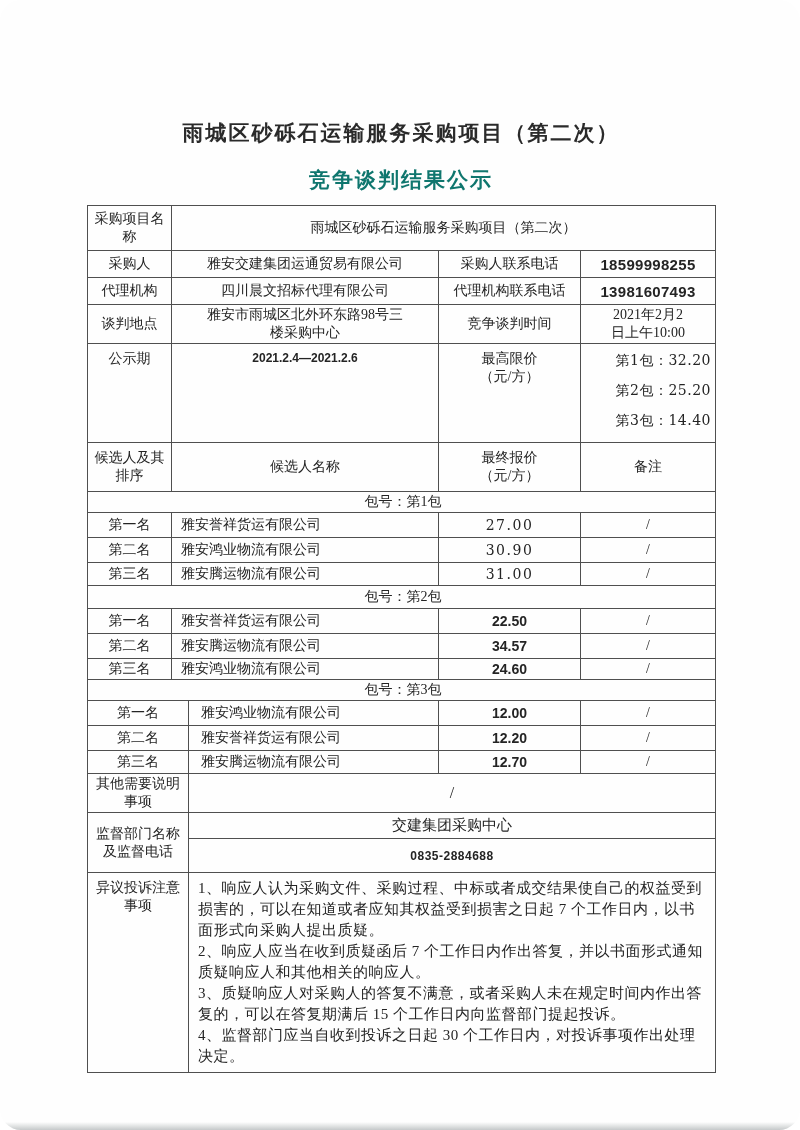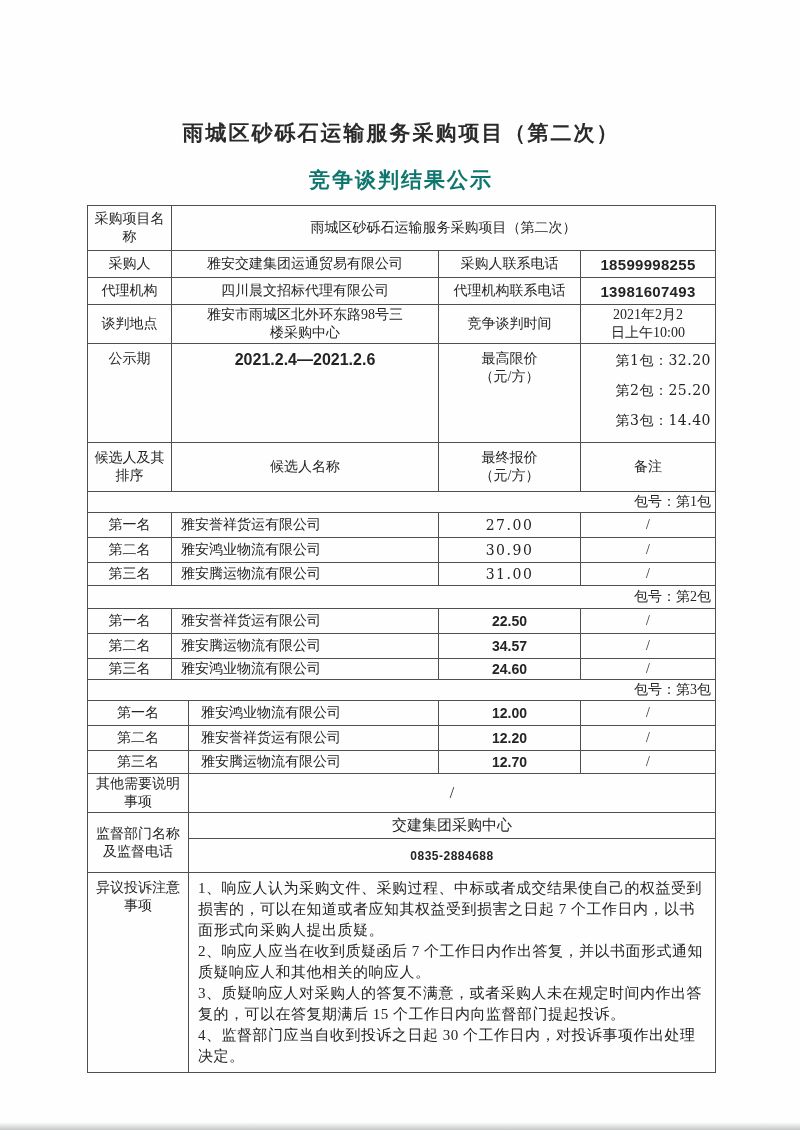--- a/index.html
+++ b/index.html
@@ -1,20 +1,21 @@
 <!DOCTYPE html>
 <html><head>
 <meta charset="utf-8">
 <style>
   html,body { margin:0; padding:0; background:#ffffff; }
   .page {
     position:relative; width:800px; height:1130px; margin:0 auto;
     background:#fefefe; overflow:hidden;
     font-family:"Liberation Serif","DejaVu Serif",serif;
     color:#222;
+    border-radius:21px;
   }
   .content { padding-top:119px; }
   .doc-title {
     width:628px; margin:0 0 0 87px; text-align:center;
     font-size:21px; font-weight:600; letter-spacing:2px; color:#2a2a2a;
   }
   .doc-subtitle {
     width:628px; margin:19px 0 0 87px; text-align:center;
     font-size:21px; font-weight:600; letter-spacing:2px; color:#0f766e;
   }
@@ -25,26 +26,26 @@
   td {
     border:1px solid #4f4f4f; font-size:14px; color:#242424;
     text-align:center; vertical-align:middle; padding:1px 4px; overflow:hidden;
   }
   .preline { white-space:pre-line; }
   .h44 td{height:42px} .h26 td{height:24px} .h38 td{height:36px}
   .h88 td{height:86px} .h48 td{height:46px} .h20 td{height:18px}
   .h24 td{height:22px} .h22 td{height:20px} .h36 td{height:34px}
   .h25 td{height:23px} .h33 td{height:31px} .h190 td{height:188px}
   .valtop td { vertical-align:top; }
-  .bar-cell { text-align:right; padding-left:7px; }
+  .bar-cell { text-align:center; padding-left:7px; }
   .name-cell { text-align:left; padding-left:9px; }
   .tB .name-cell { padding-left:12px; }
   .sans { font-family:"Liberation Sans","DejaVu Sans",sans-serif; font-weight:600; }
   .phone { font-size:15px; letter-spacing:0.3px; }
-  .date-big { font-size:16px; padding-top:7px; }
+  .date-big { font-size:12px; padding-top:7px; }
   .serif-num { font-family:"DejaVu Serif",serif; letter-spacing:1.5px; }
   .mp-cell { text-align:right; padding:8px 4px 0 12px; }
   .mp-item { margin:0 0 12px 0; font-size:14px; letter-spacing:0.5px; }
   .label-top { vertical-align:top; padding-top:6px; }
   .obj-cell {
     text-align:left; vertical-align:top; padding:5px 9px;
     font-size:15px; line-height:21px; letter-spacing:0.5px;
   }
   .obj-p { margin:0; }
   .dept-cell { font-size:15px; }

